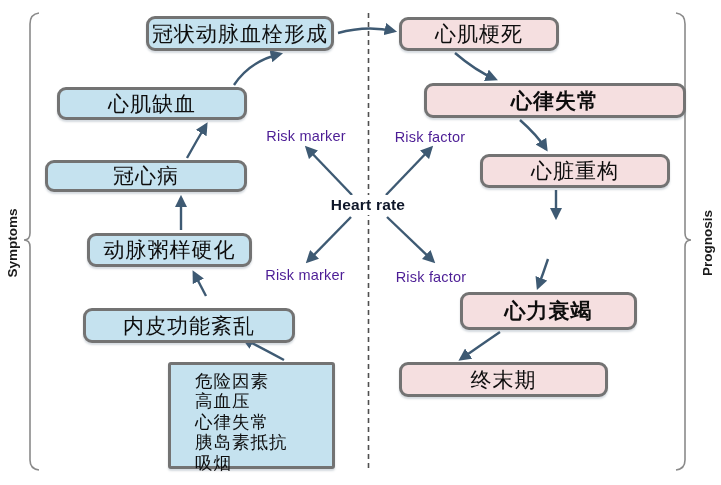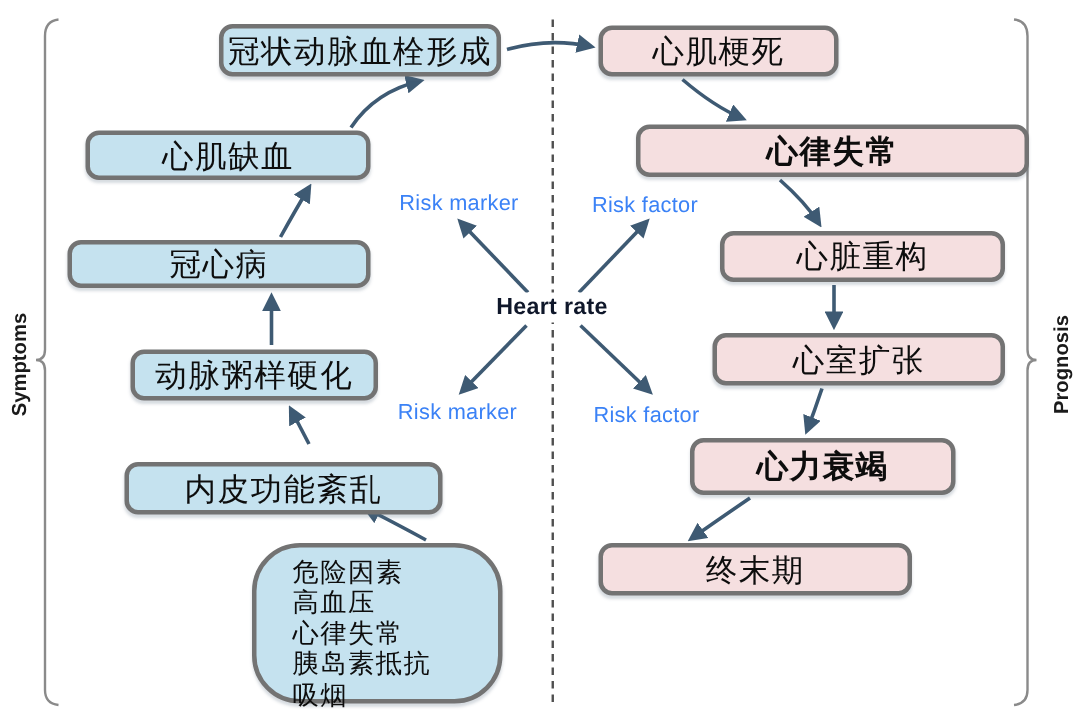--- a/index.html
+++ b/index.html
@@ -10,30 +10,30 @@
   .layer{position:absolute;left:0;top:0;width:721px;height:485px;}
   .node{
     position:absolute;display:flex;align-items:center;justify-content:center;
     border:3px solid #737373;border-radius:9px;box-sizing:border-box;
     font-size:21px;color:#0d0d0d;letter-spacing:1px;
     box-shadow:0 2px 2px rgba(90,110,130,0.25);
   }
   .node.blue{background:#c5e2ef;}
   .node.pink{background:#f5dfe0;}
   .node.bold{font-weight:700;}
-  .node.big{border-radius:32px;align-items:flex-start;justify-content:flex-start;}
+  .node.big{border-radius:3px;align-items:flex-start;justify-content:flex-start;}
   .rf-lines{padding:6px 0 0 24px;font-size:17.5px;line-height:20.4px;letter-spacing:1px;color:#0d0d0d;}
   .sideLabel{
     position:absolute;width:120px;height:20px;line-height:20px;text-align:center;
     font-size:13.5px;font-weight:700;color:#1a1a1a;
     transform:translate(-50%,-50%) rotate(-90deg);
   }
   .riskLabel{
     position:absolute;transform:translate(-50%,-50%);
-    font-size:14.5px;color:#3b82f6;white-space:nowrap;letter-spacing:0.2px;
+    font-size:14.5px;color:#4c1d95;white-space:nowrap;letter-spacing:0.2px;
   }
   .heartRate{
     position:absolute;transform:translate(-50%,-50%);
     font-size:15.5px;font-weight:700;color:#0f172a;background:#ffffff;
     padding:1px 4px;white-space:nowrap;letter-spacing:0.2px;
   }
 </style>
 </head>
 <body>
 
@@ -105,23 +105,20 @@
 
   <div class="node pink" style="left:399px;top:17px;width:160px;height:34px">
     <span>心肌梗死</span>
   </div>
   <div class="node pink bold" style="left:424px;top:83px;width:262px;height:35px">
     <span>心律失常</span>
   </div>
   <div class="node pink" style="left:480px;top:154px;width:190px;height:34px">
     <span>心脏重构</span>
   </div>
-  <div class="node pink" style="left:475px;top:222px;width:195px;height:35px">
-    <span>心室扩张</span>
-  </div>
   <div class="node pink bold" style="left:460px;top:292px;width:177px;height:38px">
     <span>心力衰竭</span>
   </div>
   <div class="node pink" style="left:399px;top:362px;width:209px;height:35px">
     <span>终末期</span>
   </div>
 
   <div class="riskLabel" style="left:306px;top:136px">Risk marker</div>
   <div class="riskLabel" style="left:430px;top:137px">Risk factor</div>
   <div class="riskLabel" style="left:305px;top:275px">Risk marker</div>

